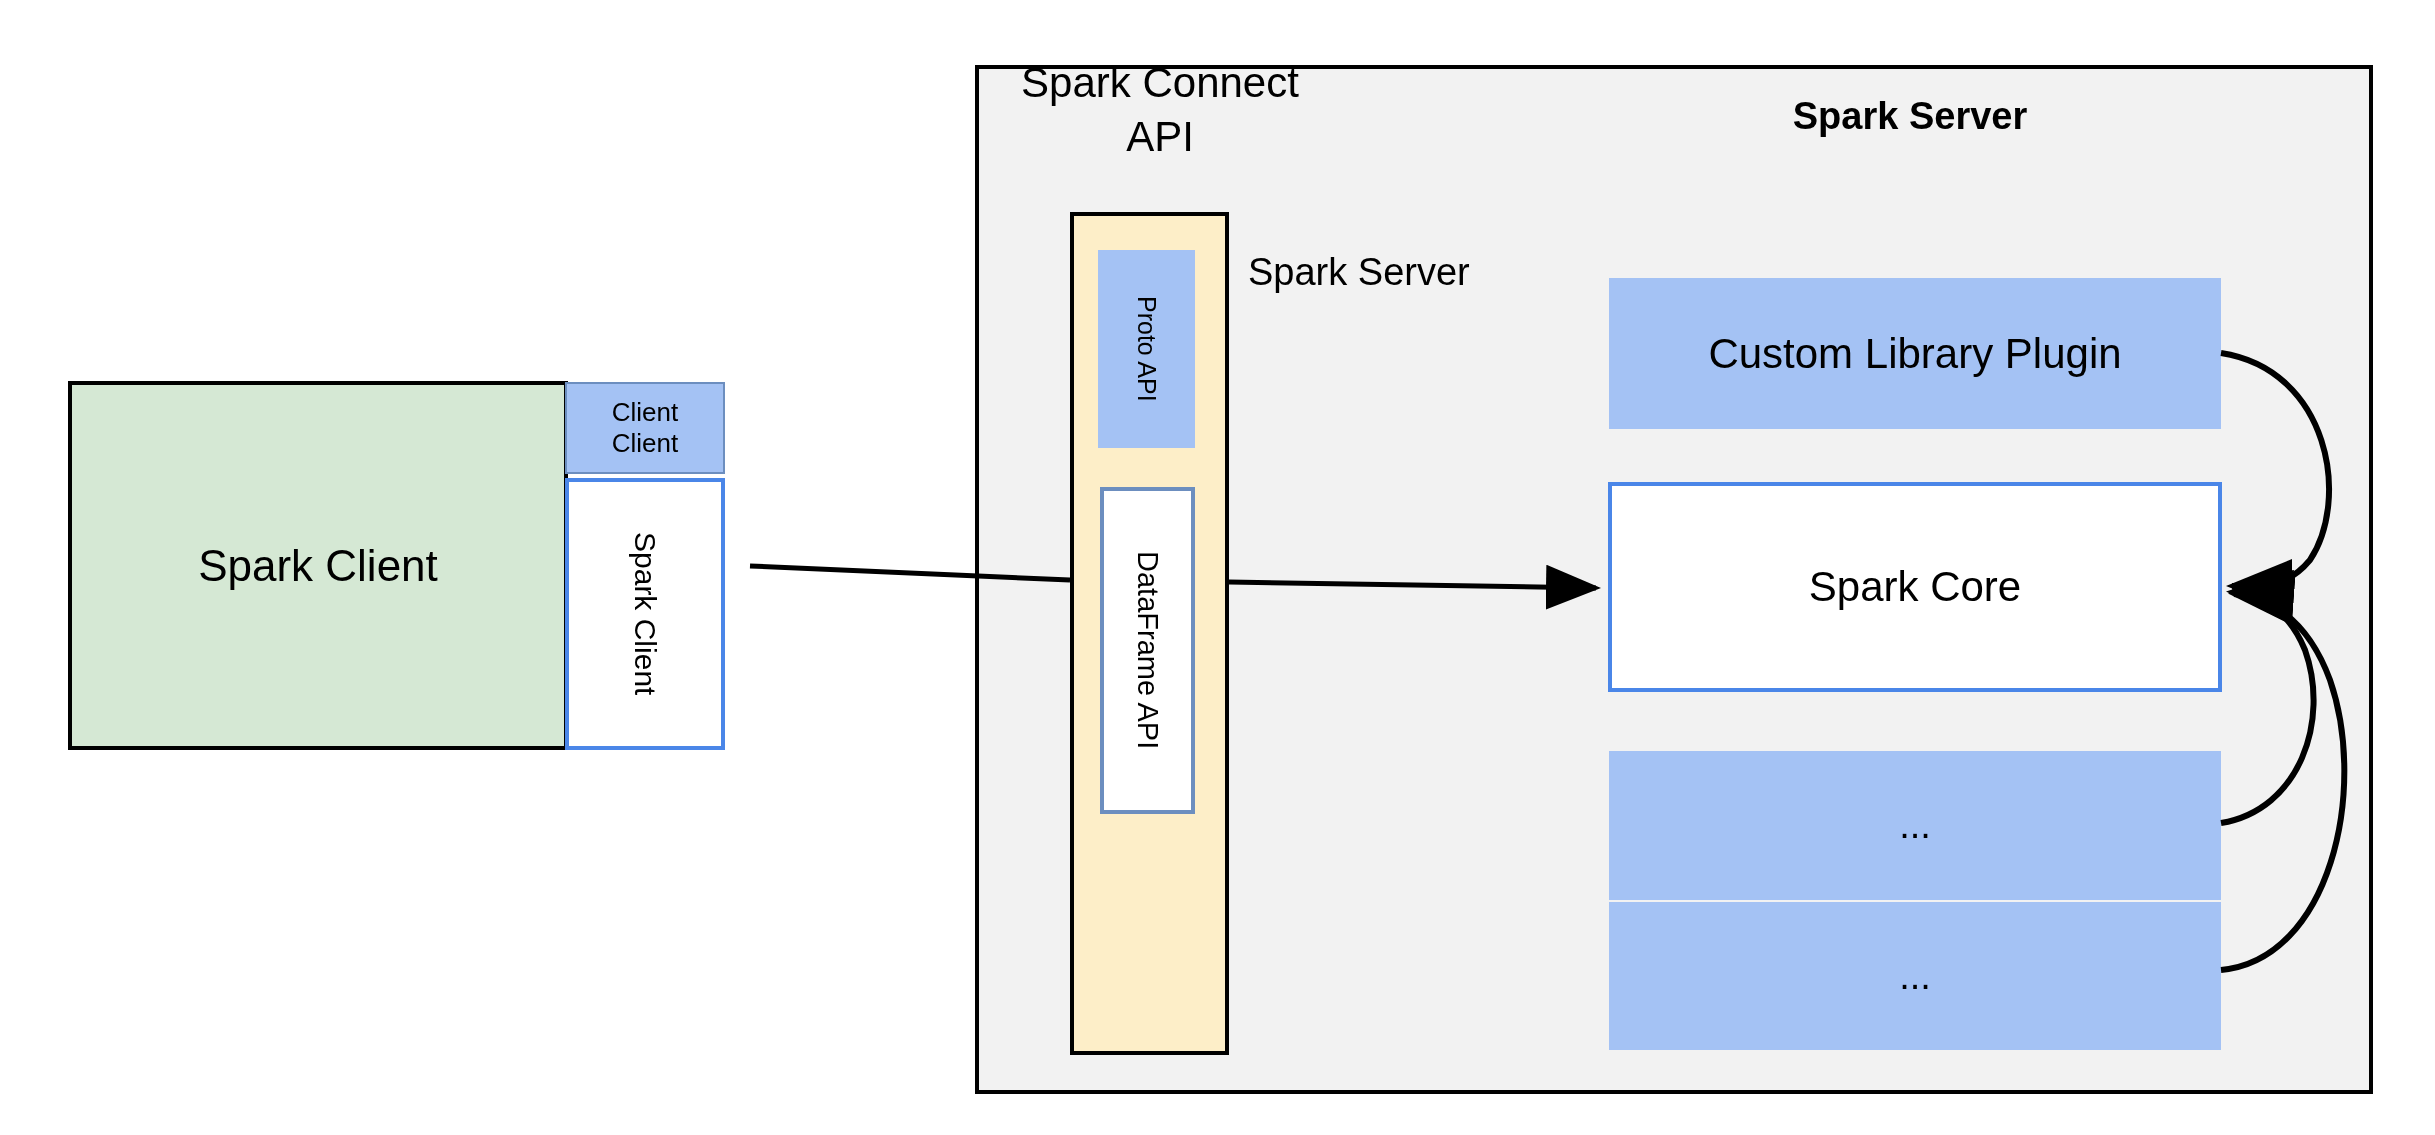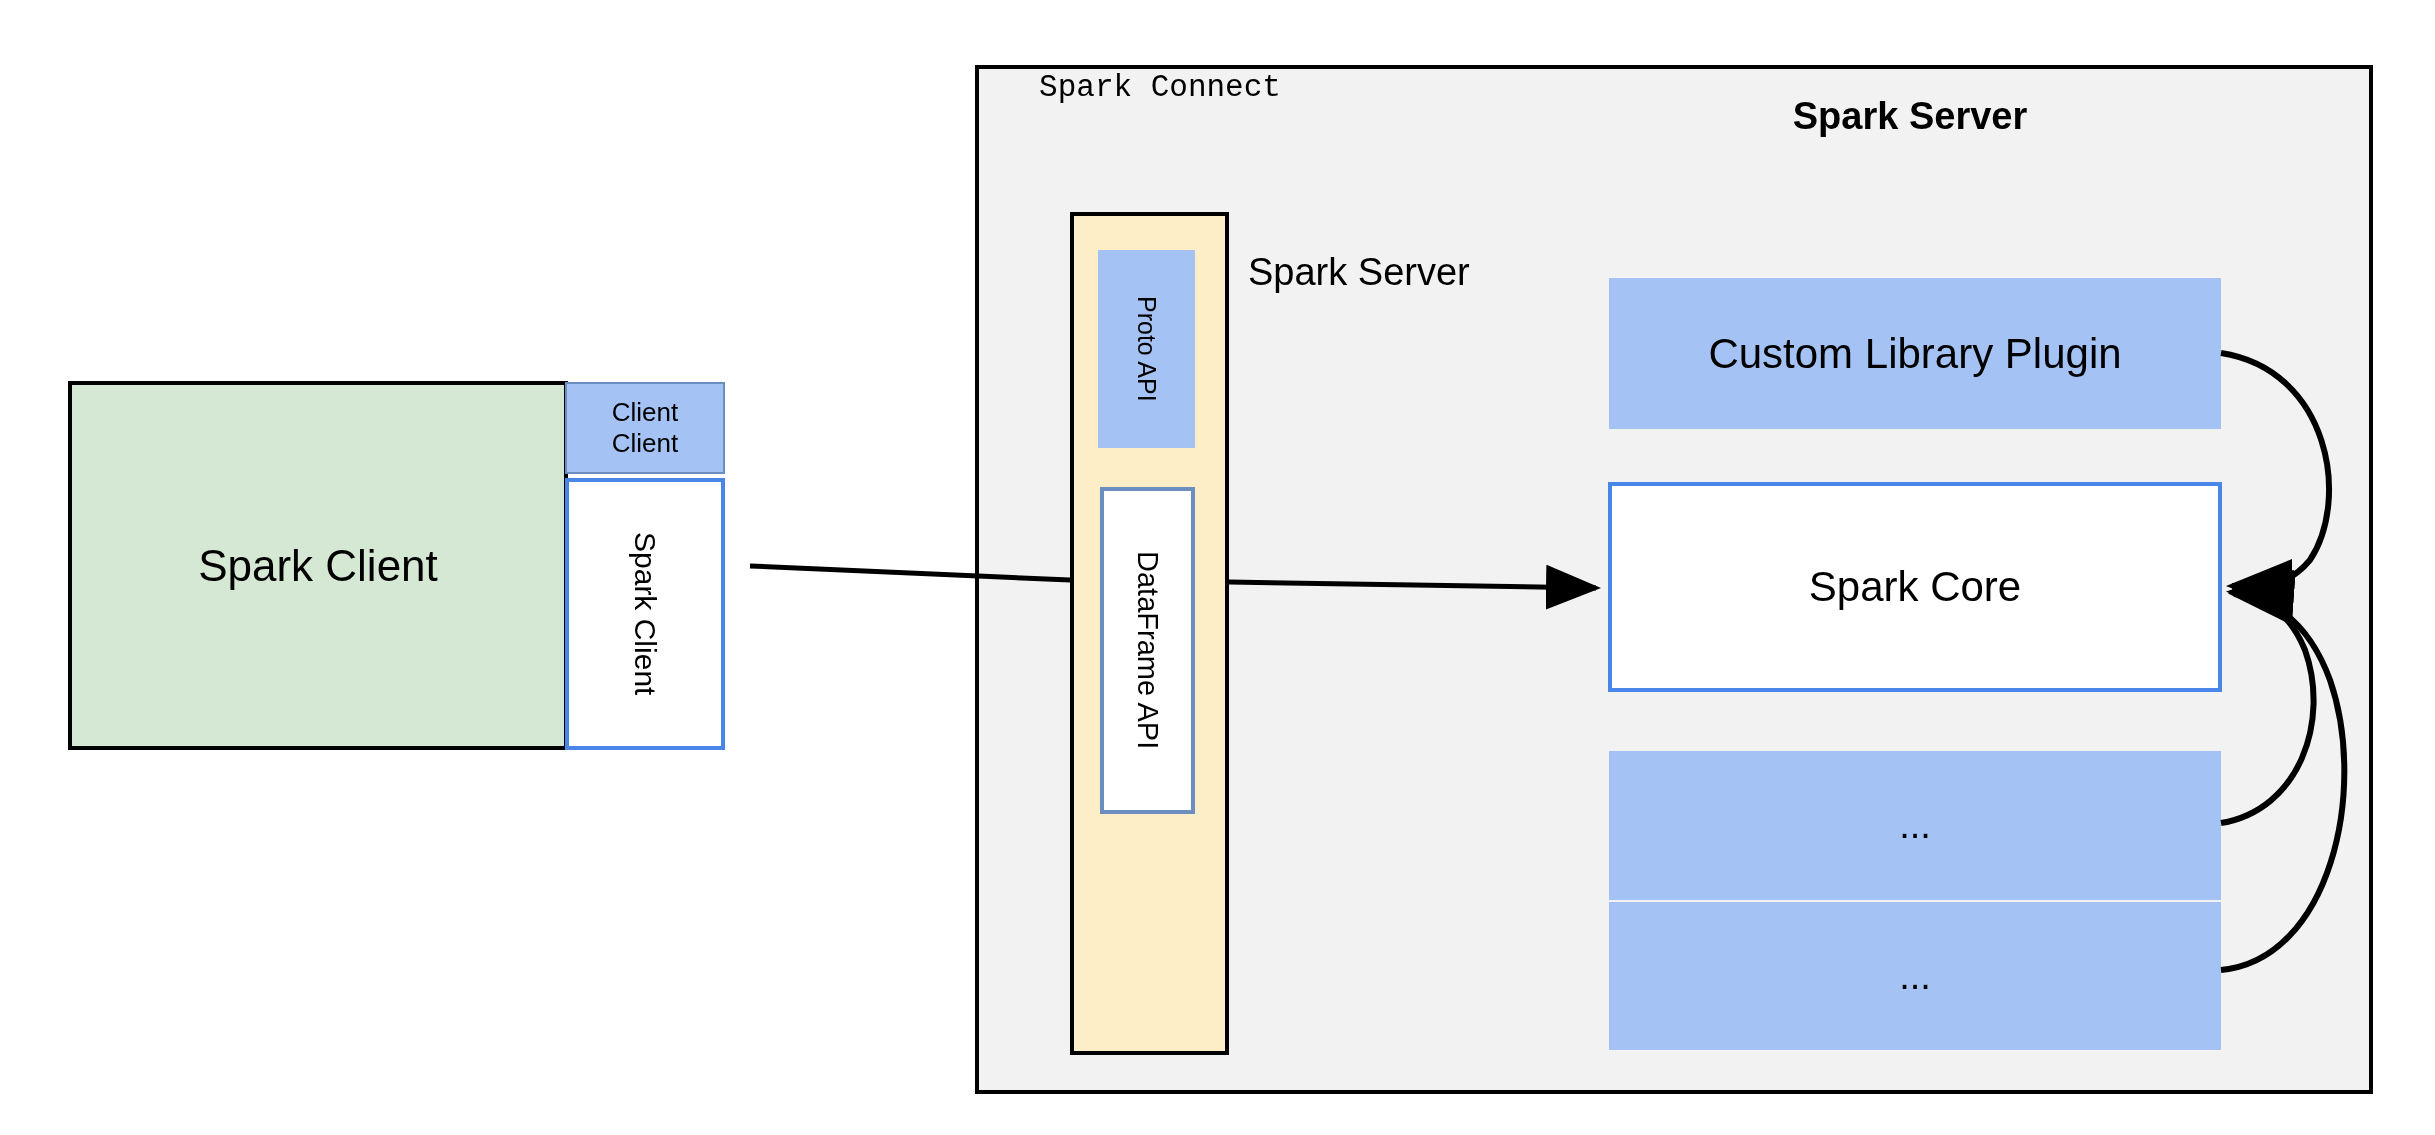--- a/index.html
+++ b/index.html
@@ -72,27 +72,26 @@
     height: 1029px;
     background: #f2f2f2;
     border: 4px solid #000000;
     box-sizing: border-box;
     position: absolute;
   }
 
   .connect-api-label {
     position: absolute;
     left: 1010px;
-    top: 68px;
+    top: 56px;
     width: 300px;
     text-align: center;
-    font-size: 31px;
+    font-size: 42px;
     color: #000000;
     line-height: 1.28;
-    font-family: Liberation Mono, monospace;
   }
   .server-title {
     position: absolute;
     left: 1650px;
     top: 95px;
     width: 520px;
     text-align: center;
     font-size: 38px;
     font-weight: bold;
     color: #000000;
@@ -185,20 +184,21 @@
 </style>
 </head>
 <body>
 
 <div id="canvas">
 
   <div class="server-container"></div>
 
   <div class="connect-api-label">
     <div>Spark Connect</div>
+    <div>API</div>
   </div>
 
   <div class="server-title">Spark Server</div>
 
   <div class="server-lib-label">
     <div>Spark Server</div>
   </div>
 
   <div class="box api-stack"></div>
 

